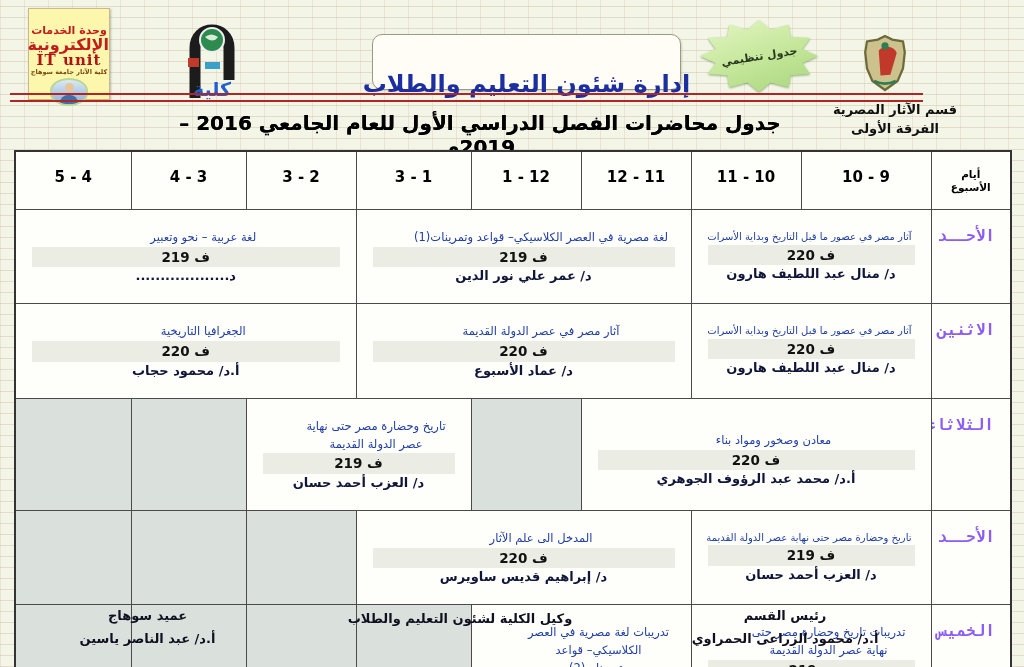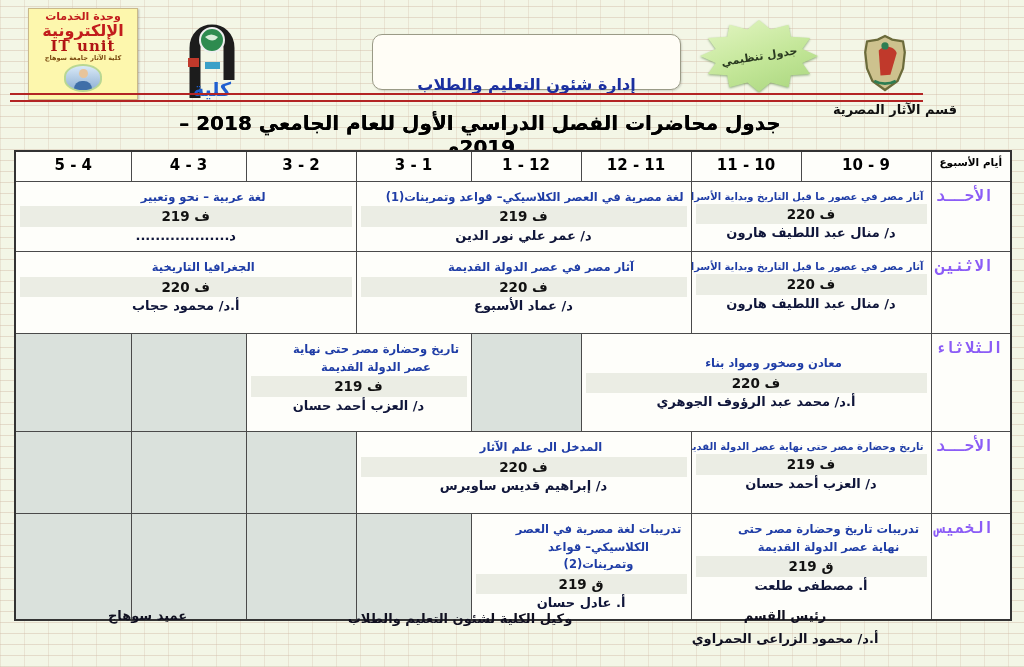--- a/index.html
+++ b/index.html
@@ -9,41 +9,41 @@
   }
   .page{
     position:relative;width:1024px;height:667px;overflow:hidden;margin:0 auto;
     background-color:#f3f6e6;
     background-image:
       repeating-linear-gradient(0deg, rgba(209,186,166,.45) 0 1px, transparent 1px 11px),
       repeating-linear-gradient(90deg, rgba(209,186,166,.30) 0 1px, transparent 1px 24px);
   }
   
   .it-logo{
-    position:absolute;left:28px;top:8px;width:110px;height:92px;
+    position:absolute;left:28px;top:8px;width:82px;height:92px;
     background:#fdf7ad;border:1px solid #c9b98a;box-shadow:1px 1px 2px rgba(0,0,0,.25);
-    text-align:center;line-height:1.05;padding-top:2px;box-sizing:border-box;
+    text-align:center;line-height:1.05;padding-top:16px;box-sizing:border-box;
   }
   .it-l1{color:#c21d1d;font-weight:bold;font-size:11px;}
   .it-l2{color:#c21d1d;font-weight:bold;font-size:16px;}
   .it-l3{color:#b01414;font-weight:bold;font-size:15px;font-family:"DejaVu Serif","Liberation Serif",serif;letter-spacing:1px;}
   .it-l4{color:#7a4a10;font-weight:bold;font-size:6.5px;}
   .it-photo{width:34px;height:24px;margin:2px auto 0;background:linear-gradient(#d9e9f7,#8fb0d4);
     border:2px solid #b9d793;border-radius:50%/45%;position:relative;overflow:hidden;}
   .it-photo-head{position:absolute;left:50%;top:3px;width:9px;height:9px;margin-left:-4.5px;border-radius:50%;background:#e8c49a;}
   .it-photo-body{position:absolute;left:50%;bottom:0;width:18px;height:9px;margin-left:-9px;border-radius:8px 8px 0 0;background:#3f6ea8;}
 
   .fac-logo{position:absolute;left:178px;top:10px;width:68px;height:92px;}
 
   .admin-box{
     position:absolute;left:372px;top:34px;width:307px;height:54px;
     background:#fffdf6;border:1.5px solid #9a9a86;border-radius:10px;
     display:flex;align-items:center;justify-content:center;box-shadow:1px 1px 2px rgba(0,0,0,.15);
   }
-  .admin-box span{color:#1b2fa0;font-weight:900;font-size:16px;white-space:nowrap;margin-top:44px;}
+  .admin-box span{color:#1b2fa0;font-weight:900;font-size:24px;white-space:nowrap;margin-top:44px;}
 
   .badge{
     position:absolute;left:700px;top:20px;width:118px;height:72px;
     filter:drop-shadow(0 1px 1px rgba(60,110,40,.55));
   }
   .badge-star{
     width:100%;height:100%;
     background:linear-gradient(160deg,#e4f6c4 0%,#c3e698 55%,#a8d57c 100%);
     clip-path:polygon(100% 50%,86.7% 59.8%,93.3% 75%,76.9% 76.9%,75% 93.3%,59.8% 86.7%,50% 100%,40.2% 86.7%,25% 93.3%,23.1% 76.9%,6.7% 75%,13.3% 59.8%,0% 50%,13.3% 40.2%,6.7% 25%,23.1% 23.1%,25% 6.7%,40.2% 13.3%,50% 0%,59.8% 13.3%,75% 6.7%,76.9% 23.1%,93.3% 25%,86.7% 40.2%);
     display:flex;align-items:center;justify-content:center;
@@ -64,29 +64,29 @@
     position:absolute;left:150px;top:111px;width:660px;text-align:center;
     font-size:20px;font-weight:900;color:#000;
     text-shadow:0 0 .6px #000;
   }
 
   
   table.tt{
     position:absolute;left:14px;top:150px;width:996px;border-collapse:collapse;
     table-layout:fixed;background:#fefefa;border:2px solid #333;
   }
-  table.tt td,table.tt th{border:1.5px solid #4a4a4a;padding:4px;vertical-align:top;overflow:hidden;}
+  table.tt td,table.tt th{border:1.5px solid #4a4a4a;padding:16px;vertical-align:top;overflow:hidden;}
   tr.hrow{height:30px;}
   th.dayh{font-size:10.5px;font-weight:bold;color:#000;vertical-align:middle;line-height:1.2;padding:0 4px;}
   th.th{font-size:15px;font-weight:bold;color:#000;vertical-align:middle;direction:ltr;}
   td.day{font-size:16px;font-weight:bold;color:#8b5cf6;vertical-align:middle;text-align:left;background:#fefefa;font-family:Liberation Mono, monospace;}
   td.empty{background:#dae1dc;}
   td.cls{background:#fefefa;}
   .cw{display:flex;flex-direction:column;justify-content:space-between;height:100%;padding:3px 0 2px;box-sizing:border-box;text-align:center;}
-  .subj{color:#1f3da6;font-weight:bold;font-size:11.5px;line-height:1.55;padding:0 3px;margin-left:35px;}
+  .subj{color:#1f3da6;font-weight:normal;font-size:11.5px;line-height:1.55;padding:0 3px;margin-left:35px;}
   .subj.sm{font-size:10px;white-space:nowrap;}
   .subj.md{white-space:nowrap;}
   .room{background:#ebede4;color:#111;font-weight:bold;font-size:13.5px;line-height:1.5;align-self:stretch;}
   .prof{color:#10163a;font-weight:bold;font-size:13px;line-height:1.4;padding:0 2px;}
   tr.r-sun{height:70px;} tr.r-mon{height:82px;} tr.r-tue{height:98px;}
   tr.r-wed{height:82px;} tr.r-thu{height:88px;}
 
   
   .foot{position:absolute;top:604px;text-align:center;font-weight:bold;color:#101020;font-size:13px;line-height:1.8;}
   .foot-right{left:660px;width:250px;}
@@ -136,23 +136,24 @@
       <path d="M23 18 C30 11 41 14 43 21 L36 45 L25 46 Z" fill="#c0392b"></path>
       <circle cx="30" cy="13" r="4" fill="#2e7d52"></circle>
       <path d="M18 52 q12 6 24 0" stroke="#2e7d52" stroke-width="3" fill="none"></path>
     </svg>
   </div>
 
   <div class="red-rule"></div>
 
   <div class="dept">
     <div>قسم الآثار المصرية</div>
-  </div>
-
-  <div class="main-title">جدول محاضرات الفصل الدراسي الأول للعام الجامعي 2018 – 2019م</div>
+    <div>الفرقة الأولى</div>
+  </div>
+
+  <div class="main-title">جدول محاضرات الفصل الدراسي الأول للعام الجامعي 2016 – 2019م</div>
 
   <table class="tt">
     <colgroup>
       <col style="width:80px">
         <col style="width:130px">
         <col style="width:110px">
         <col style="width:110px">
       <col style="width:110px">
         <col style="width:115px">
         <col style="width:110px">
@@ -291,15 +292,16 @@
 
   <div class="foot foot-right">
     <div>رئيس القسم</div>
     <div>أ.د/ محمود الزراعى الحمراوي</div>
   </div>
   <div class="foot foot-center">
     <div>وكيل الكلية لشئون التعليم والطلاب</div>
   </div>
   <div class="foot foot-left">
     <div>عميد سوهاج</div>
+    <div>أ.د/ عبد الناصر ياسين</div>
   </div>
 
 </div>
 
 </body></html>

